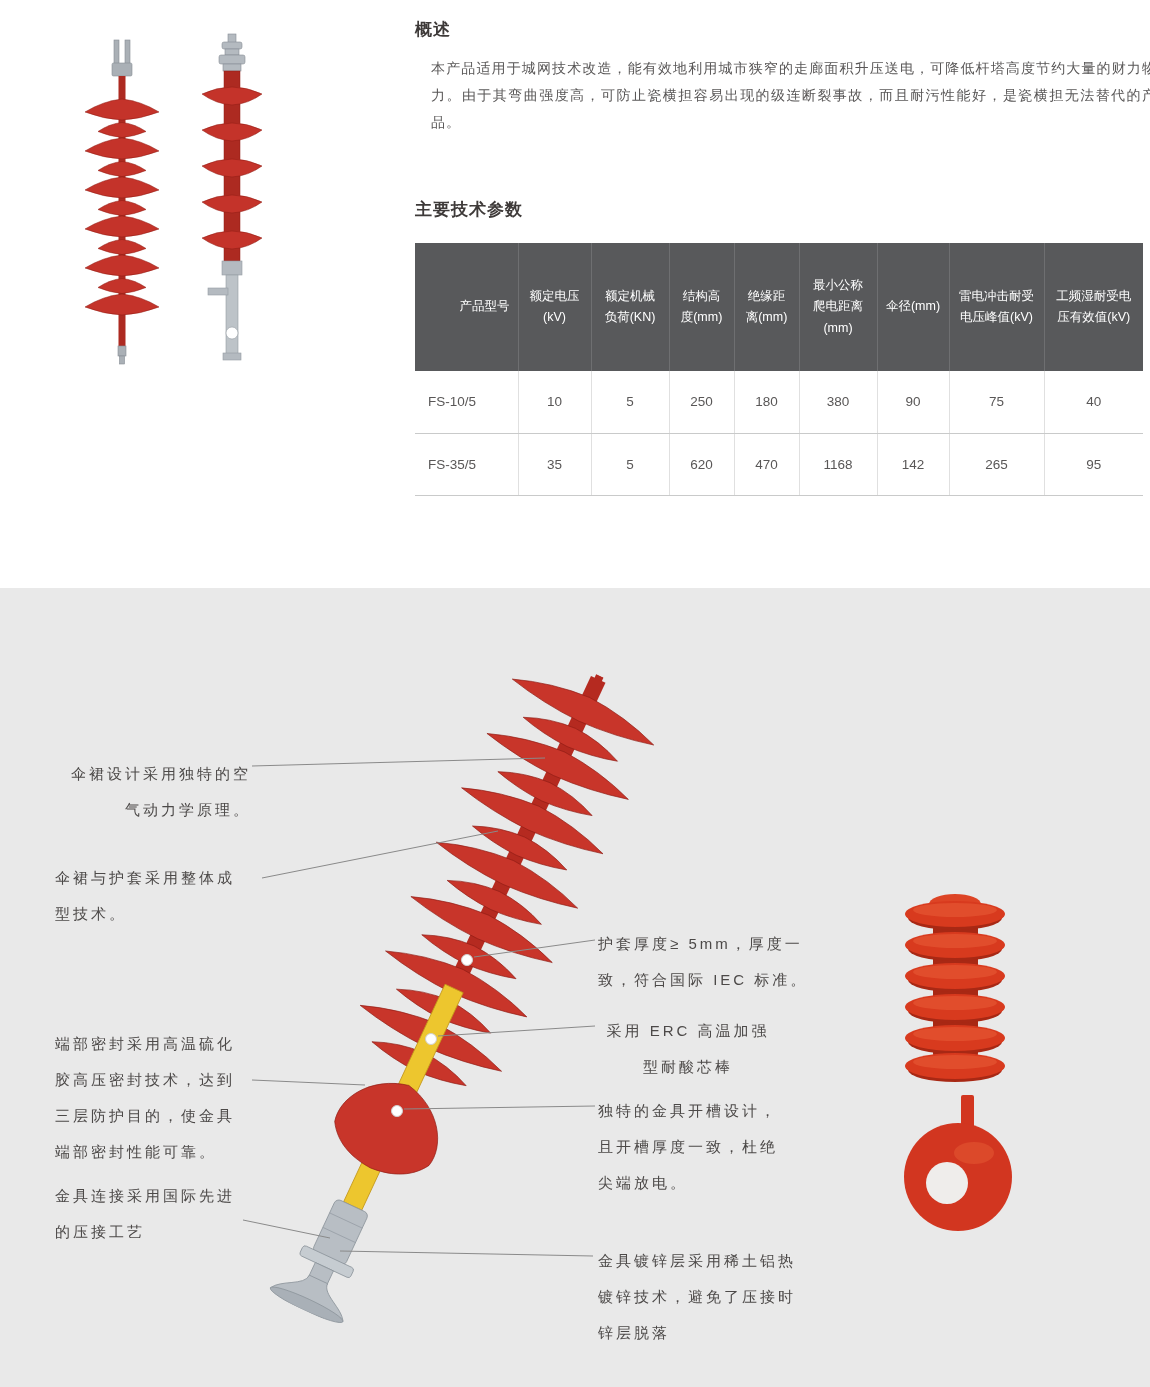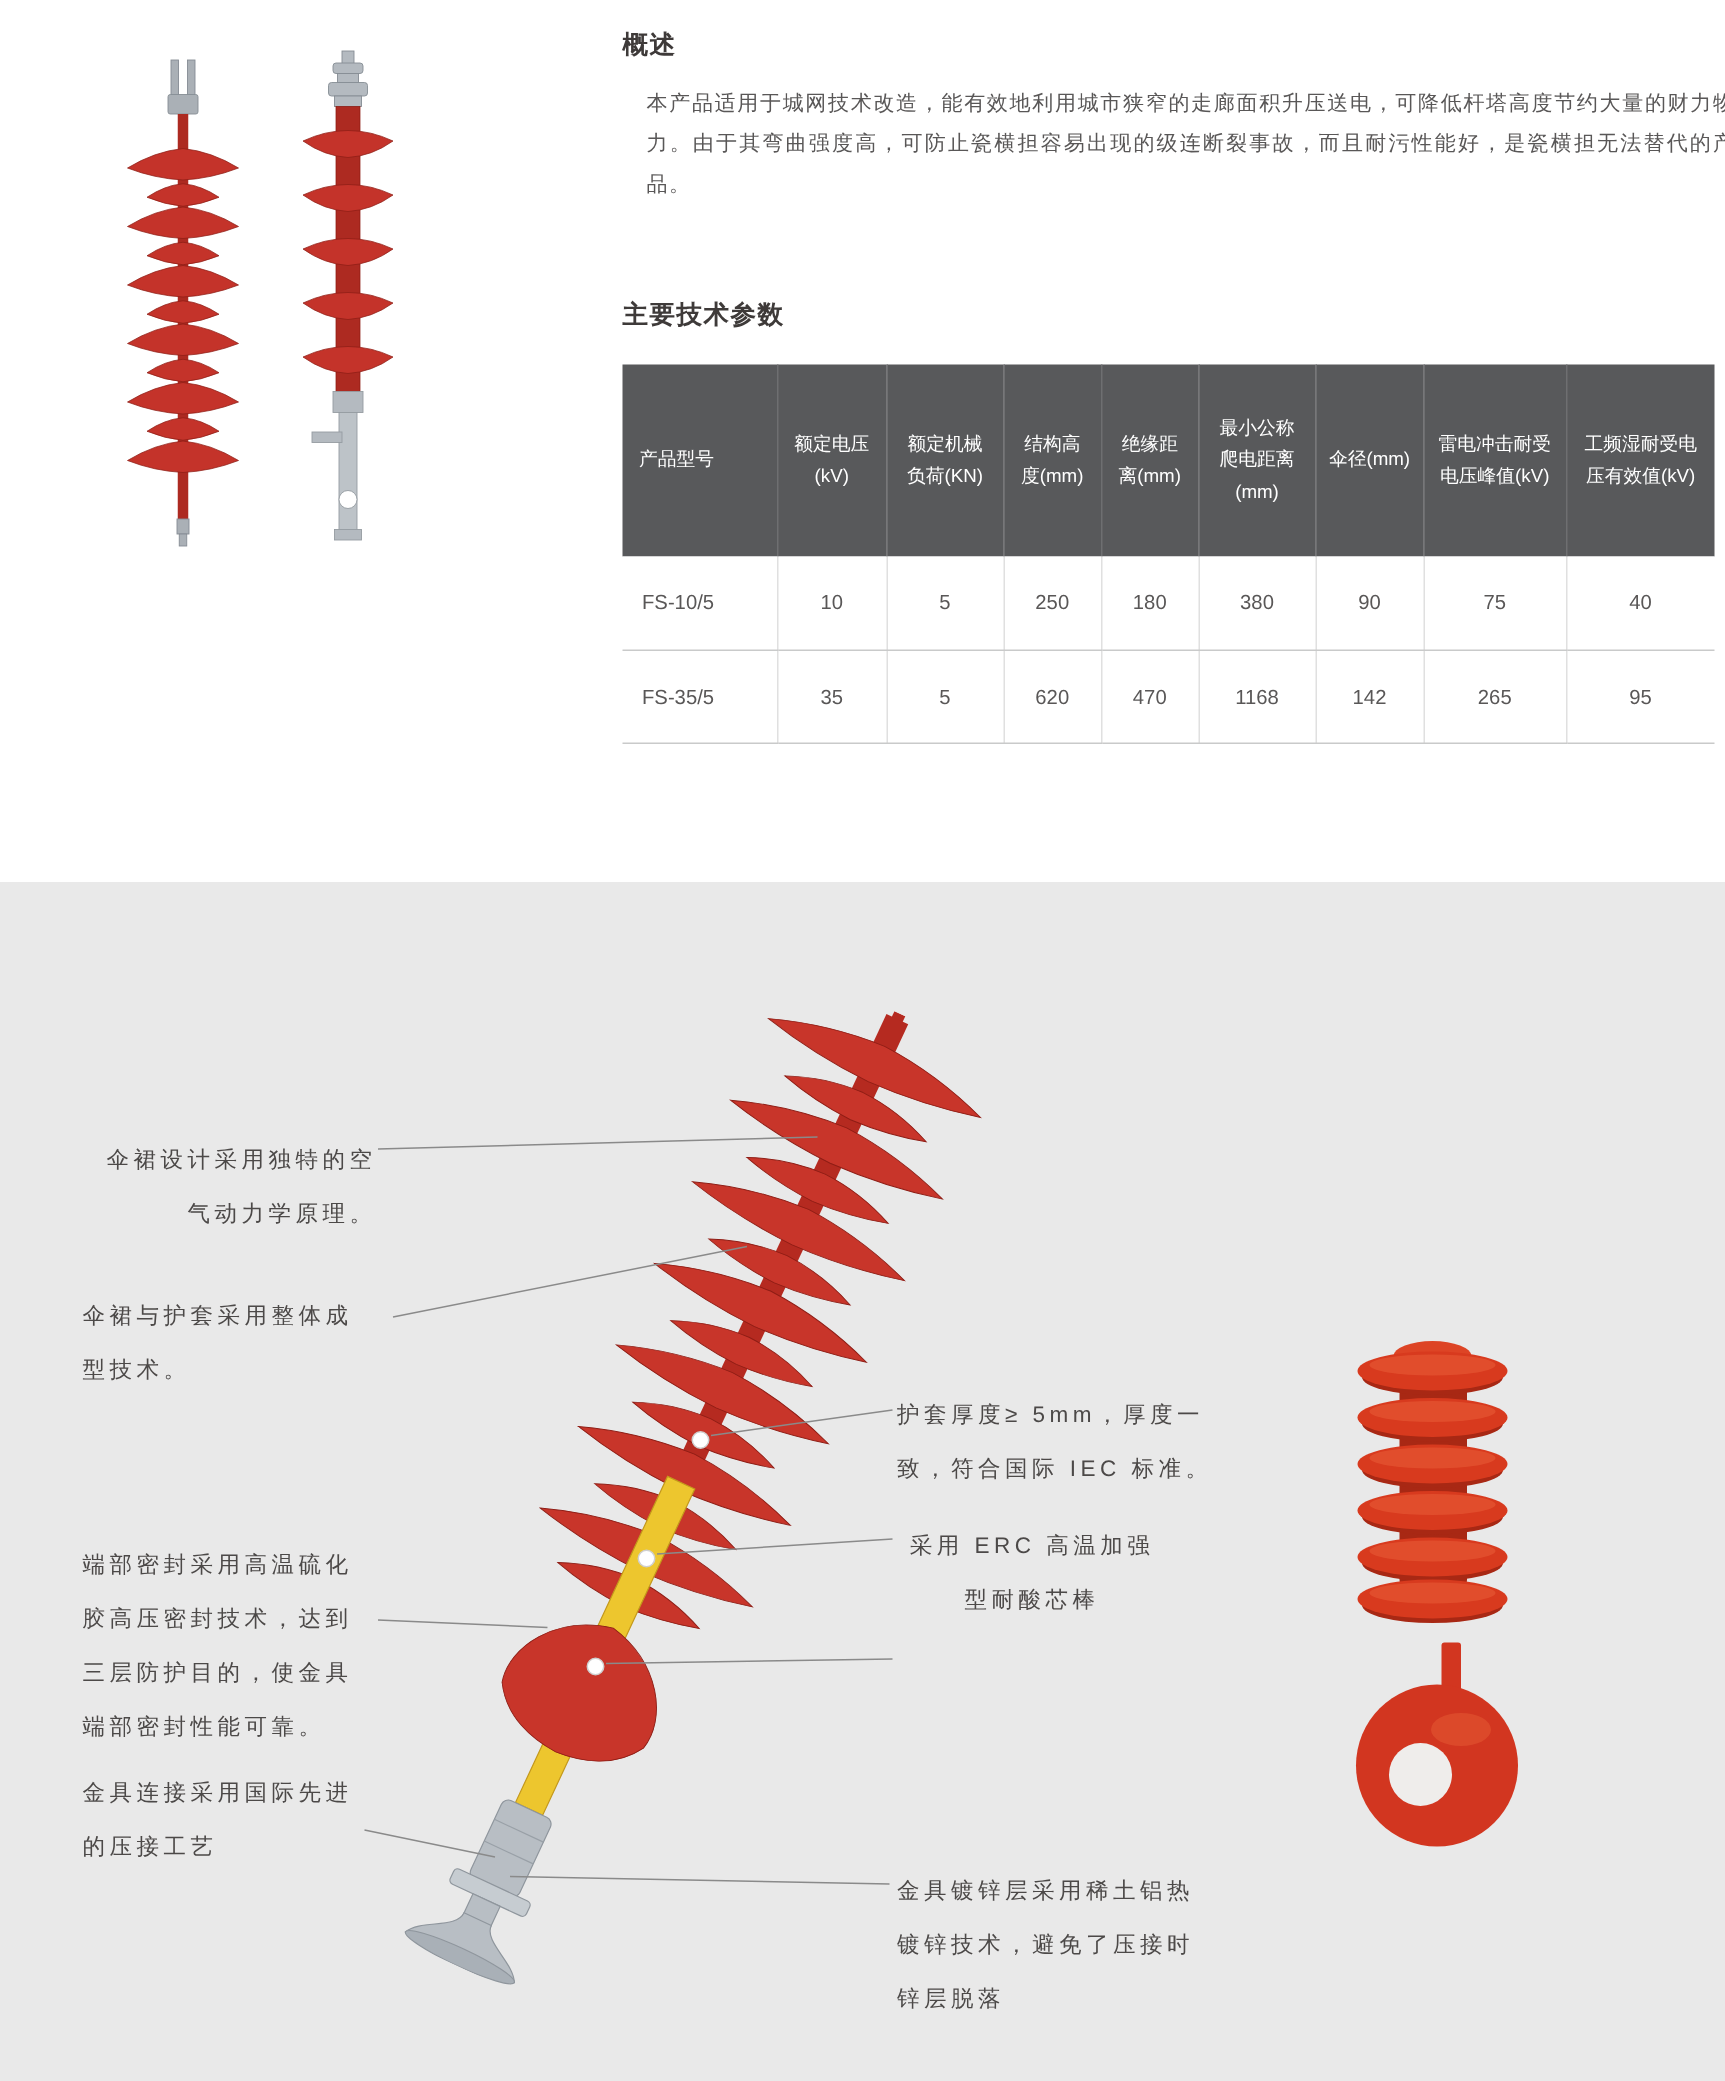--- a/index.html
+++ b/index.html
@@ -12,21 +12,21 @@
   .overview-body { position:absolute; left:415px; top:55px; width:726px; font-size:14px;
                    line-height:27px; letter-spacing:1px; color:#595757; text-align:justify;margin-left:16px; }
   .params-title { left:415px; top:198px; }
 
   .photos { position:absolute; left:60px; top:32px; width:240px; height:345px; }
 
   table.params { position:absolute; left:415px; top:243px; width:728px; border-collapse:collapse; table-layout:fixed; }
   table.params th { background:#58595b; color:#ffffff; font-size:12.5px; font-weight:normal;
                     padding:10px 8px; text-align:center; vertical-align:middle; height:128px;
                     line-height:1.7; border-right:1px solid #6e6f71; }
-  table.params th:first-child { text-align:left; padding-left:11px; }
+  table.params th:first-child { text-align:right; padding-left:11px; }
   table.params th:last-child { border-right:none; }
   table.params td { font-size:13.5px; color:#595757; text-align:center; height:62px;
                     background:#ffffff; border-bottom:1px solid #c9caca; border-right:1px solid #e0e0e0; }
   table.params td:first-child { text-align:left; padding-left:13px; }
   table.params td:last-child { border-right:none; }
 
   .features { position:absolute; left:0; top:588px; width:1150px; height:799px; background:#e9e9e9; }
   .big-insulator { position:absolute; left:322px; top:55px; width:260px; height:700px;
                    transform:rotate(25deg); transform-origin:50% 50%; z-index:1; }
   .overlay { position:absolute; left:0; top:0; z-index:5; pointer-events:none; }
@@ -208,20 +208,21 @@
       </g>
     </svg>
 
     <div class="feat" style="left:55px; top:168px; width:196px;text-align:right;">伞裙设计采用独特的空气动力学原理。</div>
     <div class="feat" style="left:55px; top:272px; width:196px;">伞裙与护套采用整体成型技术。</div>
     <div class="feat" style="left:55px; top:438px; width:196px;">端部密封采用高温硫化胶高压密封技术，达到三层防护目的，使金具端部密封性能可靠。</div>
     <div class="feat" style="left:55px; top:590px; width:196px;">金具连接采用国际先进的压接工艺</div>
 
     <div class="feat" style="left:598px; top:338px; width:218px;">护套厚度≥ 5mm，厚度一致，符合国际 IEC 标准。</div>
     <div class="feat" style="left:598px; top:425px; width:180px;text-align:center;">采用 ERC 高温加强型耐酸芯棒</div>
+    <div class="feat" style="left:598px; top:505px; width:196px;">独特的金具开槽设计，且开槽厚度一致，杜绝尖端放电。</div>
     <div class="feat" style="left:598px; top:655px; width:210px;">金具镀锌层采用稀土铝热镀锌技术，避免了压接时锌层脱落</div>
 
     <div class="img-box" style="left:893px; top:300px;">
       <svg width="125" height="200" viewBox="0 0 125 200">
         <rect x="40" y="18" width="45" height="165" rx="18" fill="#a82814"></rect>
         <ellipse cx="62" cy="16" rx="26" ry="10" fill="#dd4425"></ellipse>
         <g>
           <ellipse cx="62" cy="30" rx="47" ry="12" fill="#a82814"></ellipse>
             <ellipse cx="62" cy="26" rx="50" ry="13" fill="#d83a1e"></ellipse>
             <ellipse cx="62" cy="22" rx="42" ry="7" fill="#e3512f" opacity="0.85"></ellipse>

